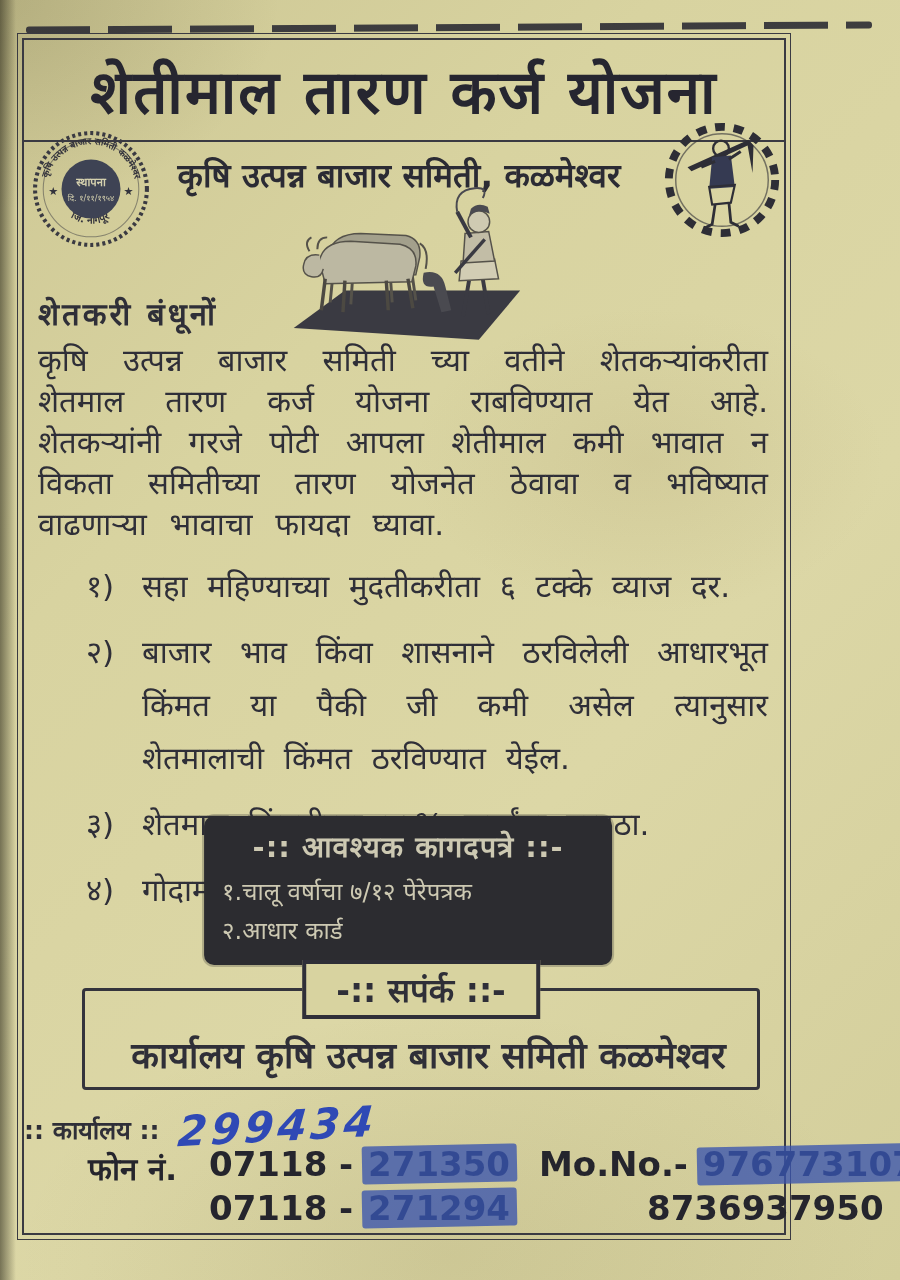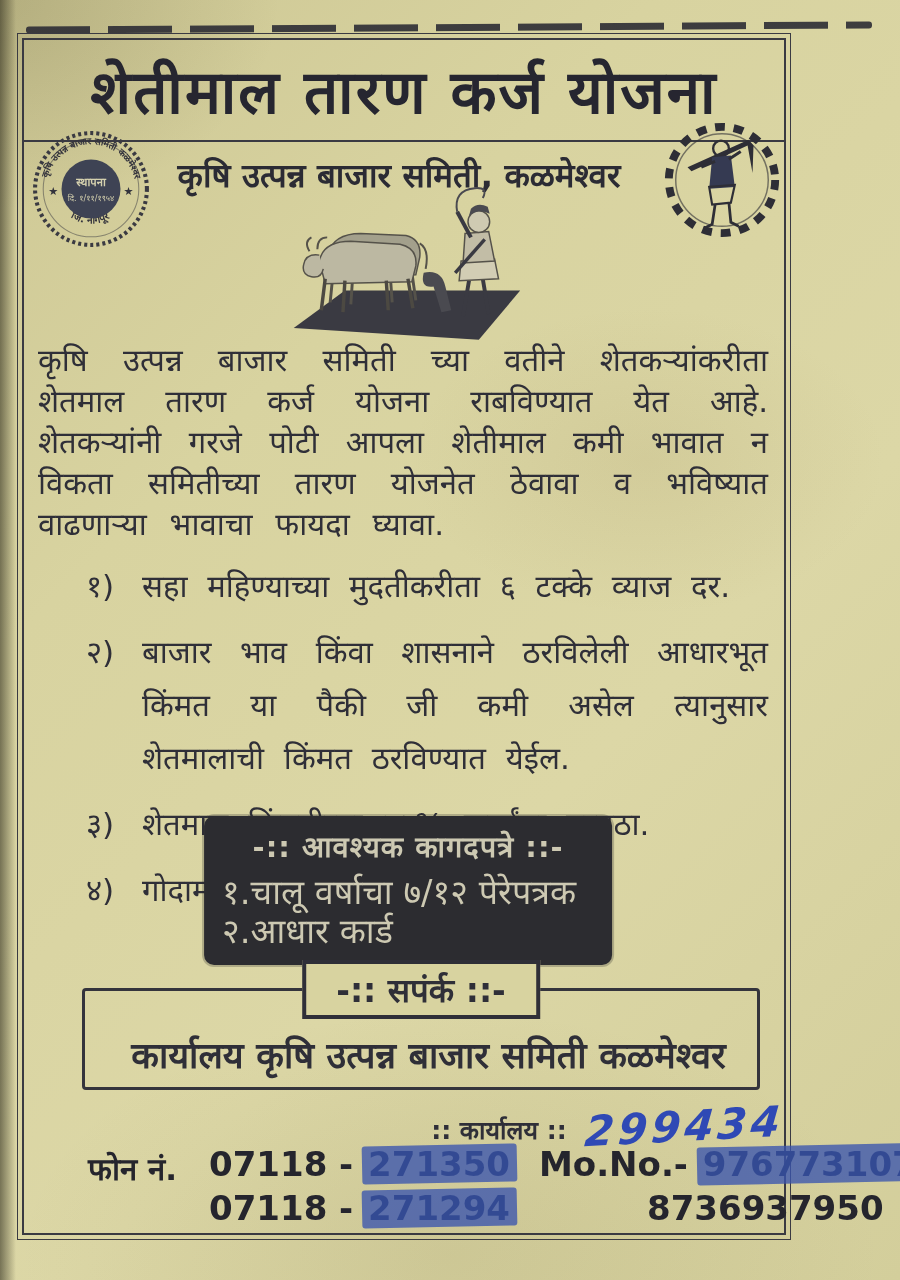--- a/index.html
+++ b/index.html
@@ -55,36 +55,36 @@
   .points{position:absolute;left:14px;right:16px;top:520px;}
   .point{display:flex;margin-bottom:13px;font-size:31px;line-height:53px;font-weight:500;}
   .point .num{width:56px;flex:0 0 56px;padding-left:48px;}
   .point .ptext{flex:1;text-align:justify;word-spacing:.32em;}
   .docs-box{
     position:absolute;left:50%;top:776px;transform:translateX(-49%);width:372px;
     background:#2c2c30;color:#cdc9b2;border-radius:10px;
     padding:10px 18px 14px;box-shadow:0 0 0 2px rgba(40,40,40,.25);
   }
   .docs-title{text-align:center;font-size:29px;font-weight:700;letter-spacing:1px;margin-bottom:8px;white-space:nowrap;}
-  .docs-item{font-size:34px;line-height:39px;font-weight:500;white-space:nowrap;}
+  .docs-item{font-size:24px;line-height:39px;font-weight:500;white-space:nowrap;}
   .contact-box{
     position:absolute;left:58px;right:24px;top:948px;height:102px;
     border:3px solid #34343c;border-radius:4px;box-sizing:border-box;
   }
   .contact-title{
     position:absolute;left:50%;top:-31px;transform:translateX(-50%);
     background:#d8d3a0;border:4px solid #2f2f38;
     padding:3px 30px;font-size:33px;font-weight:700;white-space:nowrap;
   }
   .office-line{
     position:absolute;left:0;right:0;bottom:8px;text-align:center;
     font-size:36px;font-weight:700;white-space:nowrap;padding-left:15px;
   }
   .office-row{
-    position:absolute;left:0;right:0;top:1062px;display:flex;justify-content:flex-end;
+    position:absolute;left:0;right:0;top:1062px;display:flex;justify-content:flex-start;
     align-items:flex-start;gap:18px;
   }
   .office-label{font-size:25px;font-weight:700;padding-top:10px;}
   .handwr{
     color:#2f49b5;font-size:42px;font-weight:700;font-style:italic;
     transform:rotate(-3deg) skewX(-8deg);letter-spacing:4px;
   }
   .phone-row{
     position:absolute;left:0;right:0;display:flex;
     font-size:34px;font-weight:700;color:#25252d;
@@ -179,20 +179,21 @@
 
       <circle cx="206" cy="44" r="11" fill="#cfcab2" stroke="#55524a" stroke-width="1.5"></circle>
       <path d="M 196,38 q 10,-8 21,-2 l -2,-7 q -10,-5 -17,2 Z" fill="#4a4a50"></path>
 
       <path d="M 198,60 l -14,-26" stroke="#3a3a42" stroke-width="4" fill="none"></path>
       <path d="M 184,34 q -4,-22 18,-24 q 14,-1 8,10" stroke="#4a4a50" stroke-width="2" fill="none"></path>
 
       <path d="M 212,62 l -30,34" stroke="#3a3a42" stroke-width="3.5" fill="none"></path>
     </svg>
 
+    <div class="salutation">शेतकरी बंधूनों</div>
 
     <p class="intro">कृषि उत्पन्न बाजार समिती च्या वतीने शेतकऱ्यांकरीता शेतमाल तारण कर्ज योजना राबविण्यात येत आहे. शेतकऱ्यांनी गरजे पोटी आपला शेतीमाल कमी भावात न विकता समितीच्या तारण योजनेत ठेवावा व भविष्यात वाढणाऱ्या भावाचा फायदा घ्यावा.</p>
 
     <div class="points">
       <div class="point">
         <span class="num">१)</span>
         <span class="ptext">सहा महिण्याच्या मुदतीकरीता ६ टक्के व्याज दर.</span>
       </div>
       <div class="point">
         <span class="num">२)</span>

